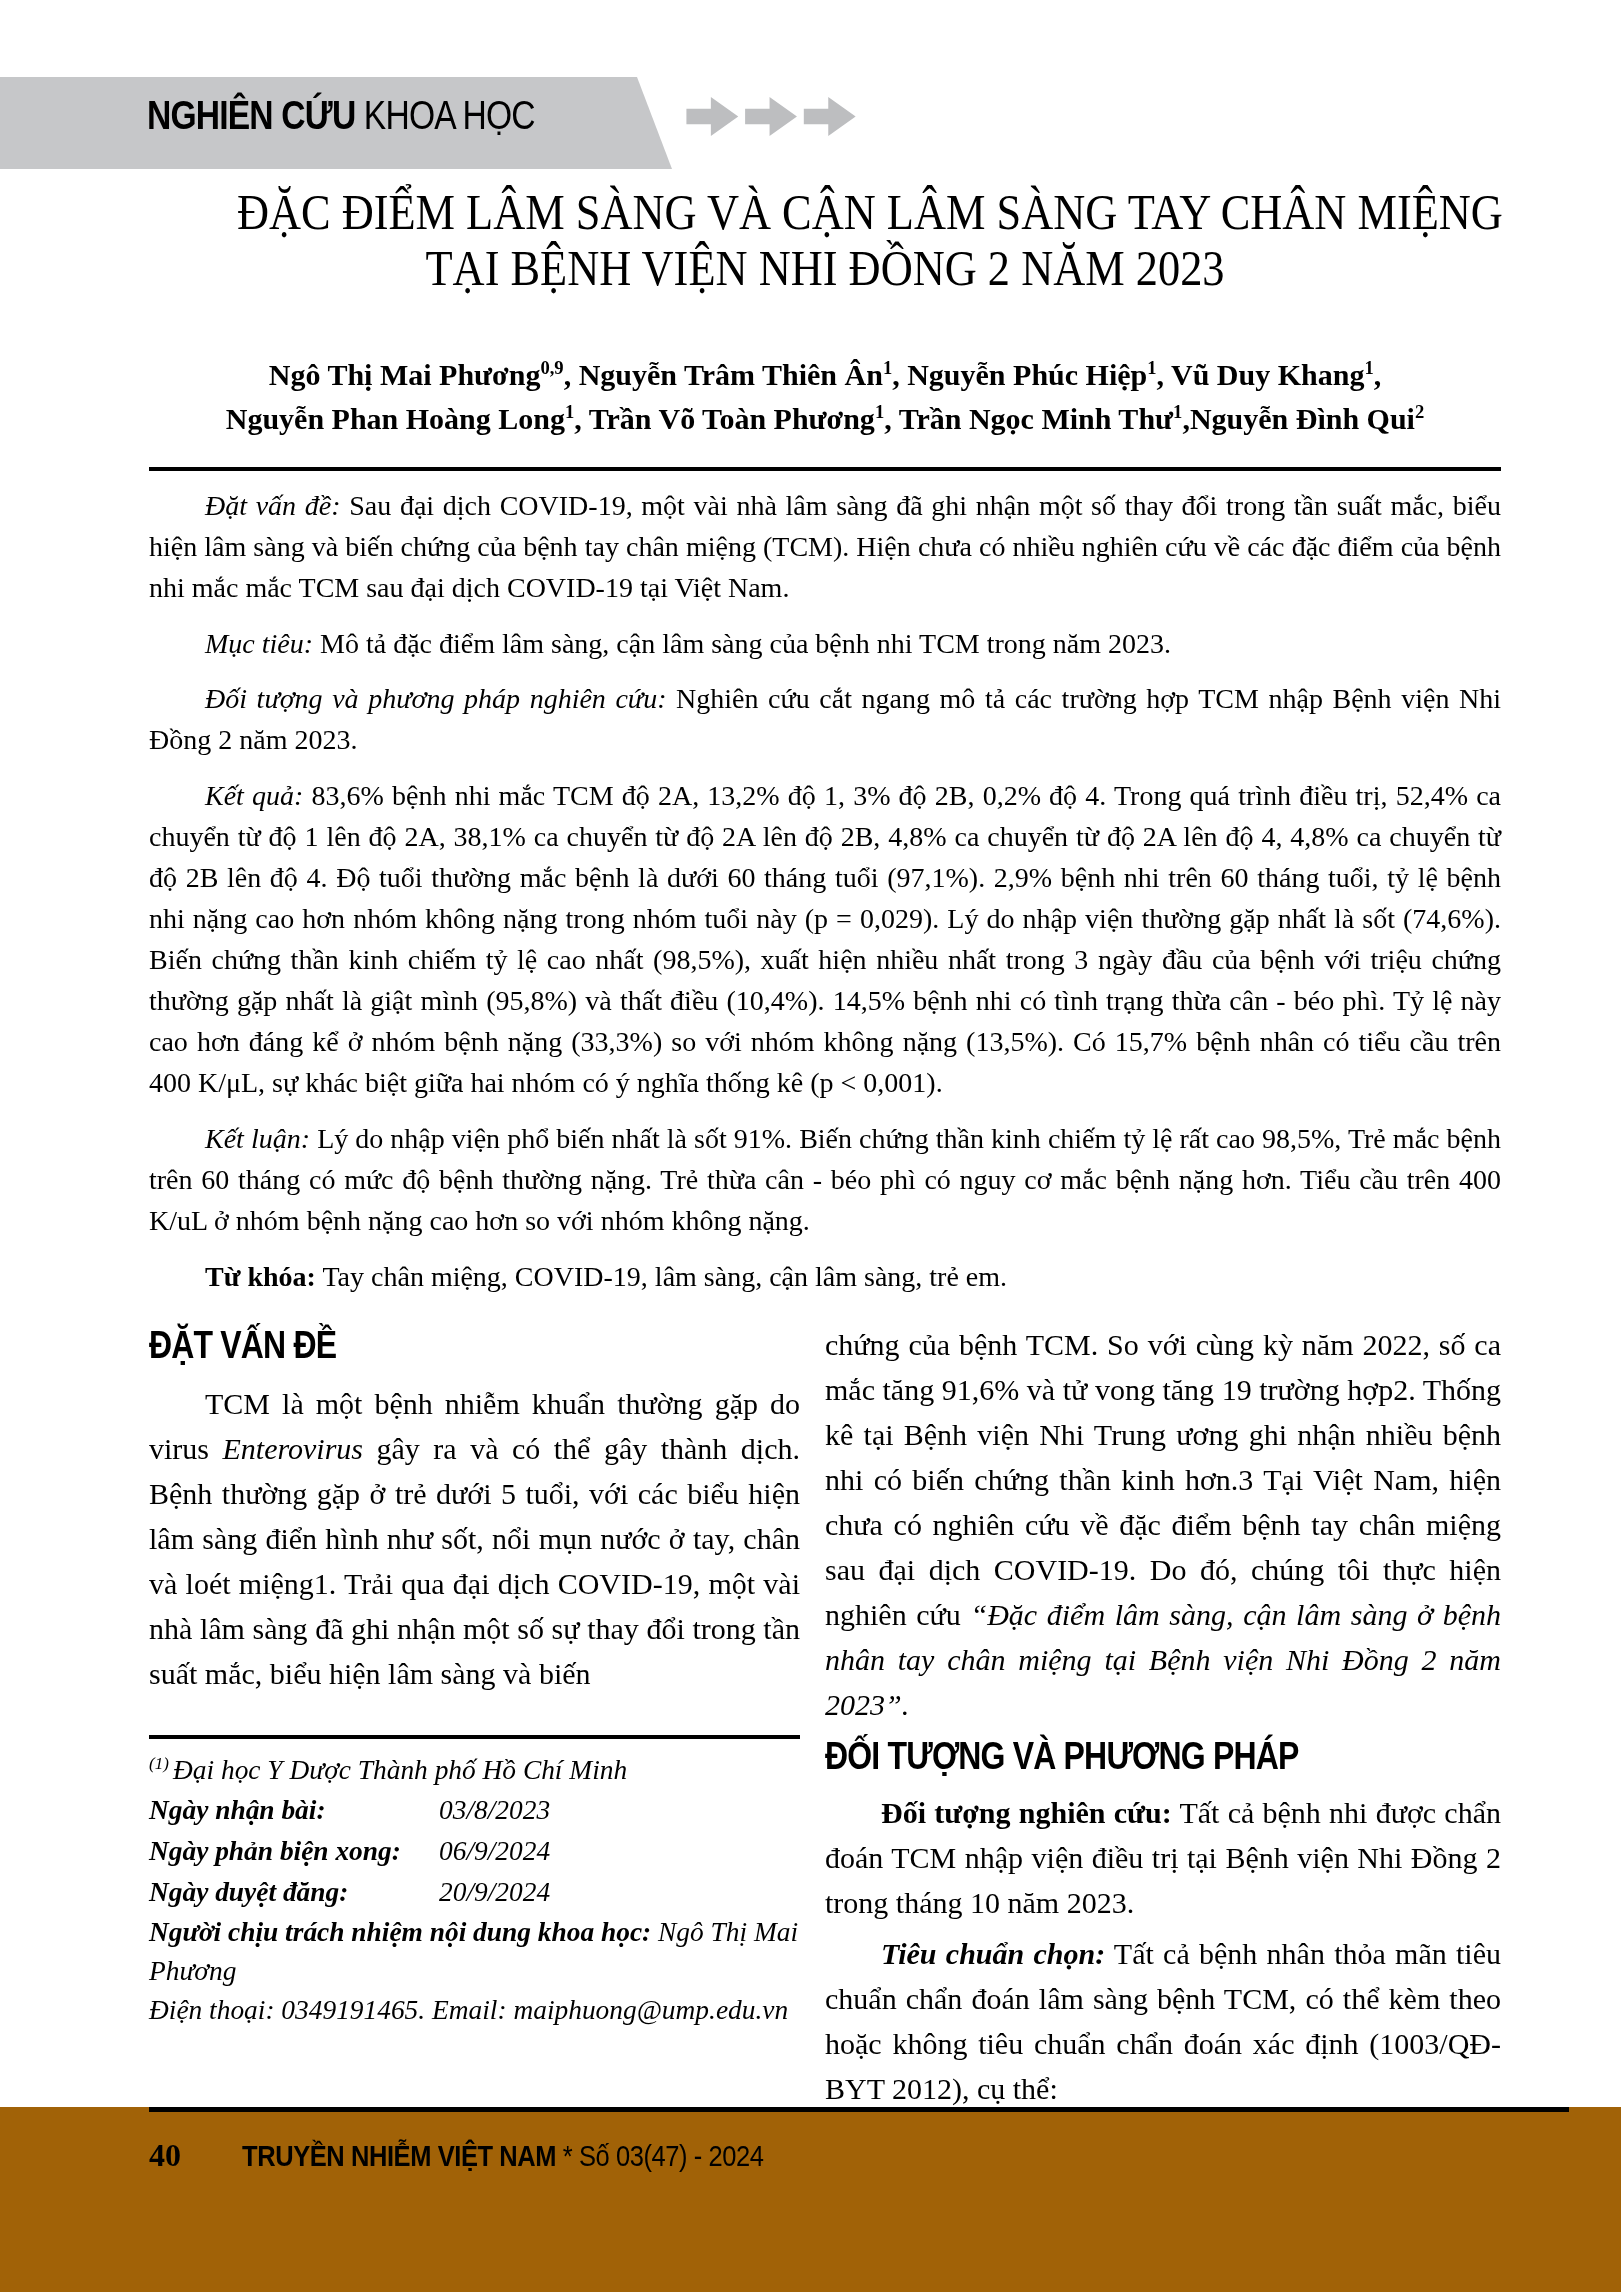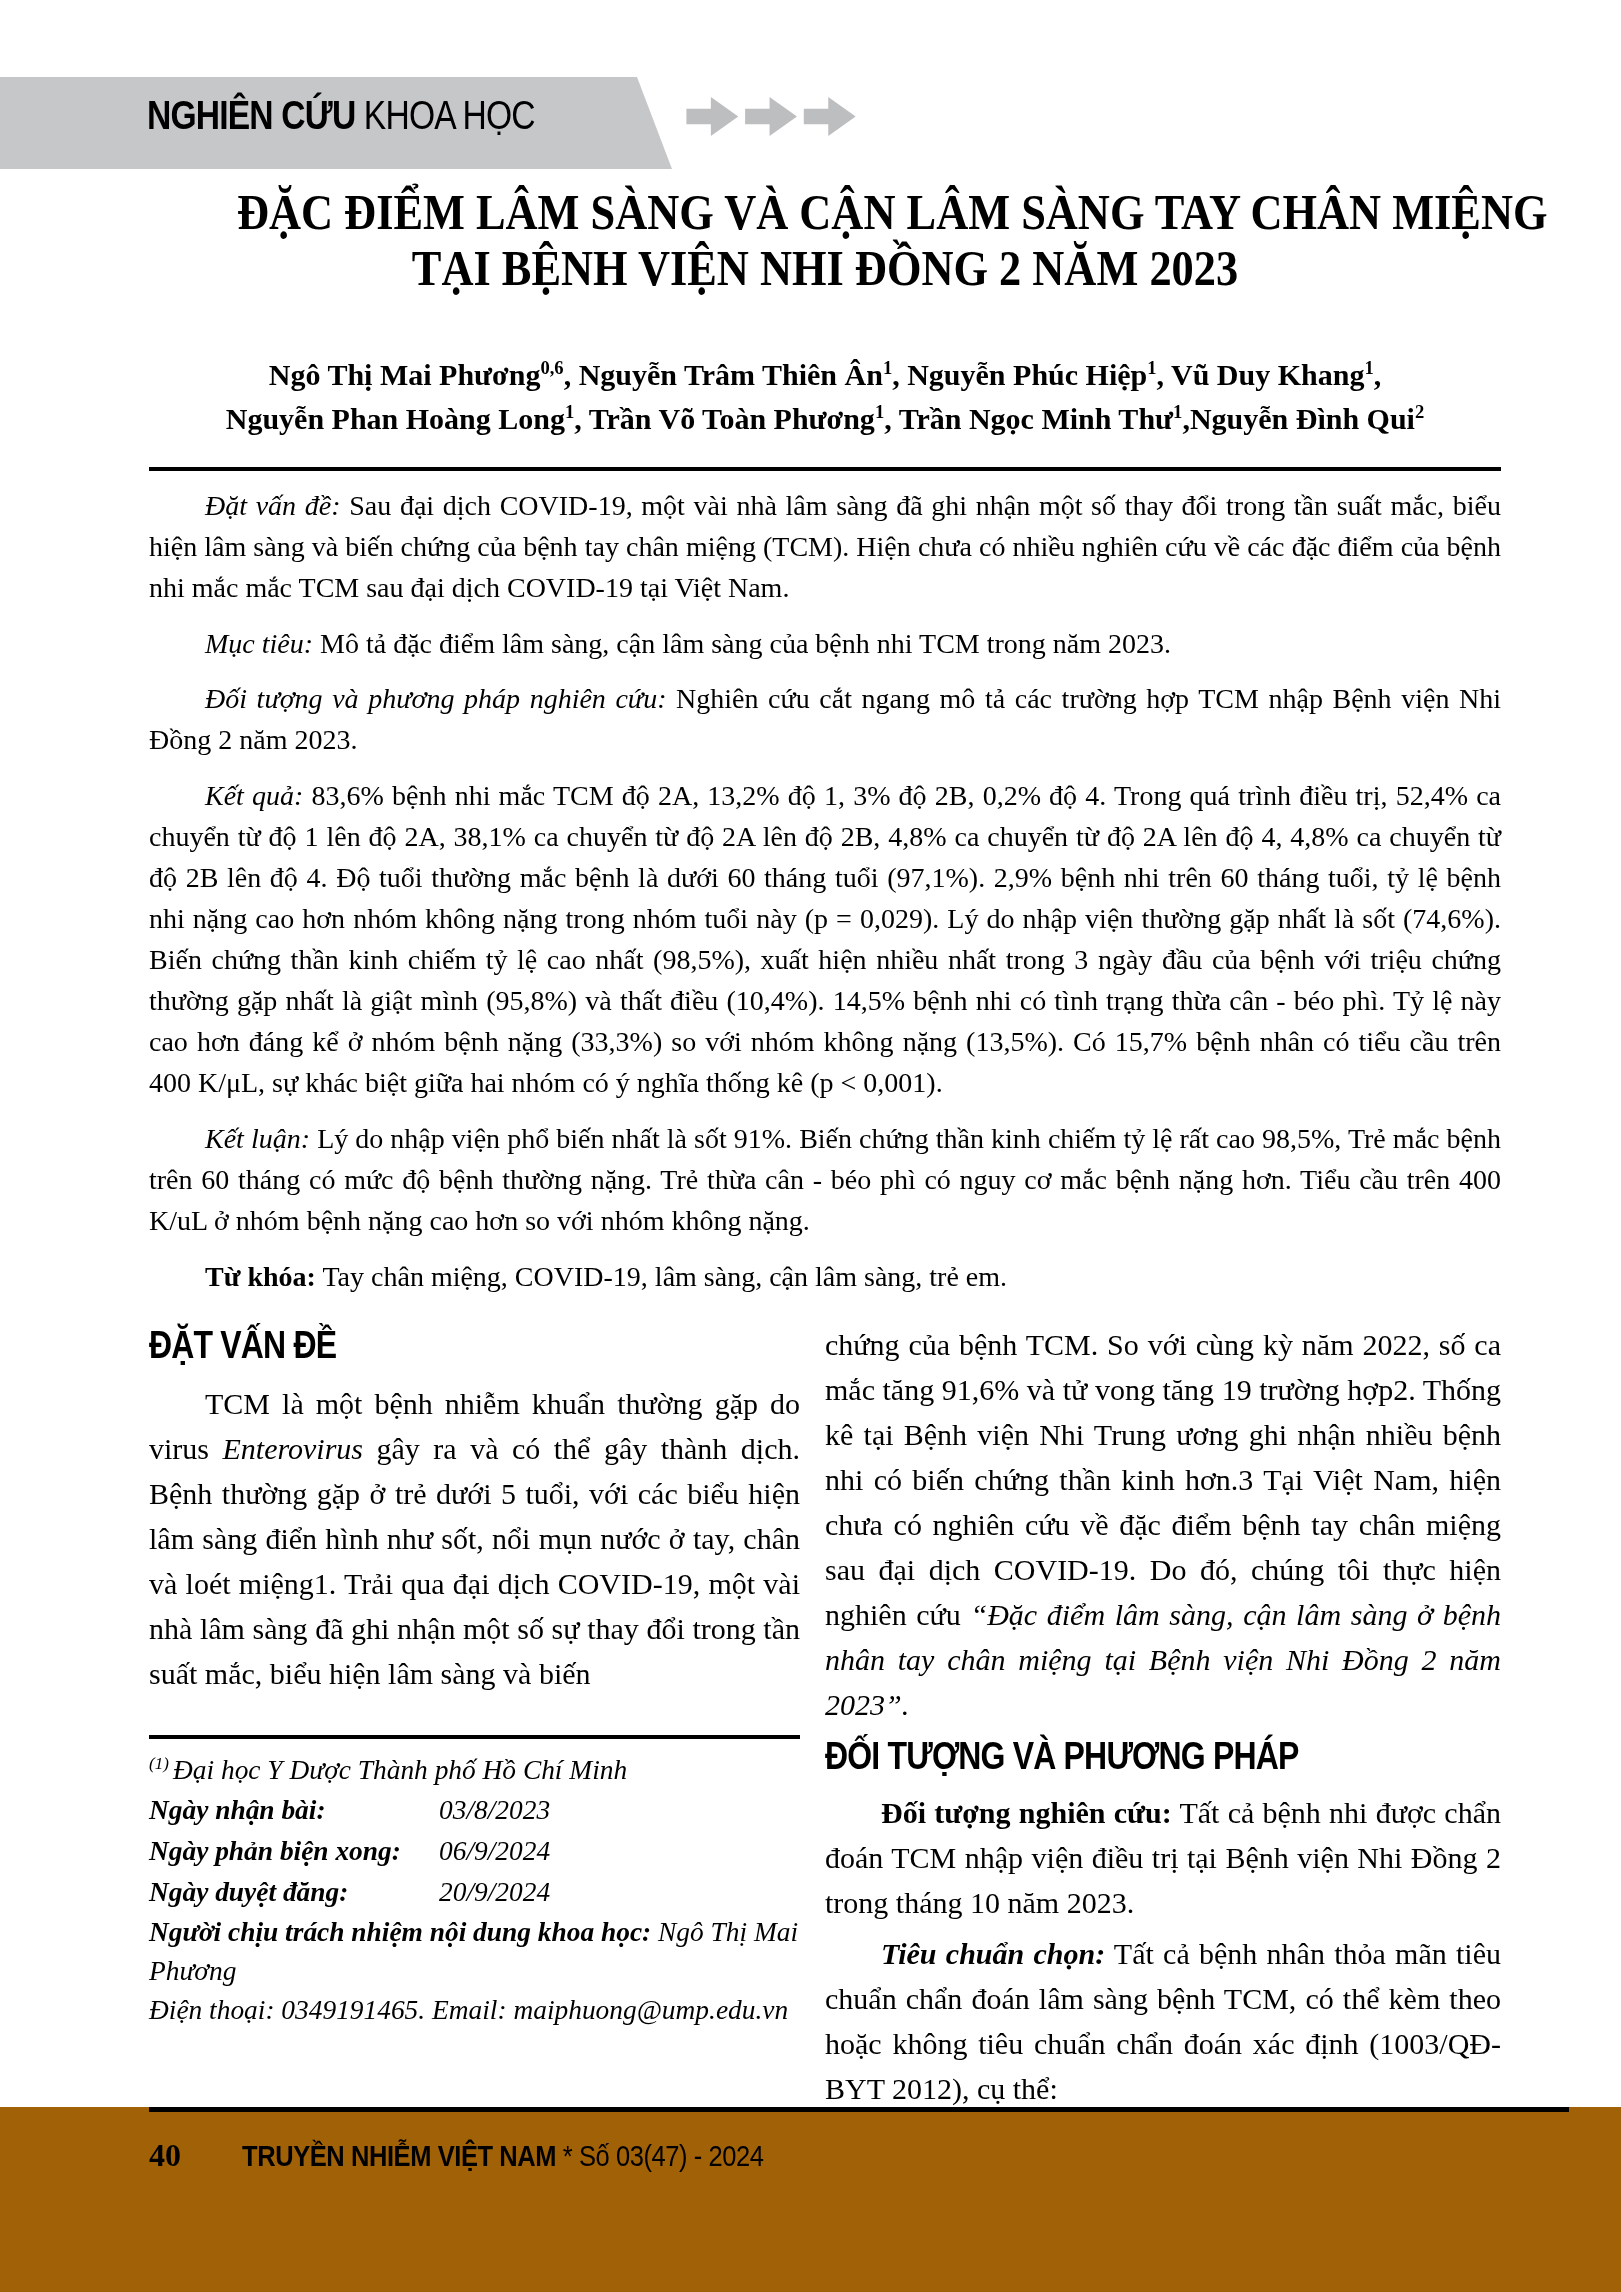--- a/index.html
+++ b/index.html
@@ -28,21 +28,21 @@
     letter-spacing:-1px;
     transform:scaleX(0.82);
     transform-origin:left center;
     white-space:nowrap;
   }
   .cat-text .bold{font-weight:bold;}
   .arrows{position:absolute;top:94px;left:686px;}
   
   .content{padding:184px 120px 0 149px;}
   .title{
-    text-align:center;font-weight:bold;font-size:51px;line-height:56px;
+    text-align:center;font-weight:normal;font-size:51px;line-height:56px;
   }
   .title-line{transform:scaleX(0.87);transform-origin:center;white-space:nowrap;}
   .authors{
     margin-top:57px;text-align:center;font-weight:bold;
     font-size:30px;line-height:44px;
   }
   .rule{margin-top:25.5px;height:4.9px;background:#000;}
   sup{font-size:0.62em;line-height:0;vertical-align:super;}
   .f-i{font-style:italic;}
   .f-b{font-weight:bold;}
@@ -102,21 +102,21 @@
   </svg>
 
   <div class="content">
 
     <h1 class="title" style="margin:0;">
       <div class="title-line">ĐẶC ĐIỂM LÂM SÀNG VÀ CẬN LÂM SÀNG TAY CHÂN MIỆNG</div>
       <div class="title-line">TẠI BỆNH VIỆN NHI ĐỒNG 2 NĂM 2023</div>
     </h1>
 
     <div class="authors">
-      <div><span>Ngô Thị Mai Phương</span><sup>0,6</sup><span>, Nguyễn Trâm Thiên Ân</span><sup>1</sup><span>, Nguyễn Phúc Hiệp</span><sup>1</sup><span>, Vũ Duy Khang</span><sup>1</sup><span>,</span></div>
+      <div><span>Ngô Thị Mai Phương</span><sup>0,9</sup><span>, Nguyễn Trâm Thiên Ân</span><sup>1</sup><span>, Nguyễn Phúc Hiệp</span><sup>1</sup><span>, Vũ Duy Khang</span><sup>1</sup><span>,</span></div>
       <div><span>Nguyễn Phan Hoàng Long</span><sup>1</sup><span>, Trần Võ Toàn Phương</span><sup>1</sup><span>, Trần Ngọc Minh Thư</span><sup>1</sup><span>,Nguyễn Đình Qui</span><sup>2</sup></div>
     </div>
 
     <div class="rule"></div>
 
     <div class="abstract">
       <p><span class="f-i">Đặt vấn đề:</span><span> Sau đại dịch COVID-19, một vài nhà lâm sàng đã ghi nhận một số thay đổi trong tần suất mắc, biểu hiện lâm sàng và biến chứng của bệnh tay chân miệng (TCM). Hiện chưa có nhiều nghiên cứu về các đặc điểm của bệnh nhi mắc mắc TCM sau đại dịch COVID-19 tại Việt Nam.</span></p>
       <p><span class="f-i">Mục tiêu:</span><span> Mô tả đặc điểm lâm sàng, cận lâm sàng của bệnh nhi TCM trong năm 2023.</span></p>
       <p><span class="f-i">Đối tượng và phương pháp nghiên cứu:</span><span> Nghiên cứu cắt ngang mô tả các trường hợp TCM nhập Bệnh viện Nhi Đồng 2 năm 2023.</span></p>
       <p><span class="f-i">Kết quả:</span><span> 83,6% bệnh nhi mắc TCM độ 2A, 13,2% độ 1, 3% độ 2B, 0,2% độ 4. Trong quá trình điều trị, 52,4% ca chuyển từ độ 1 lên độ 2A, 38,1% ca chuyển từ độ 2A lên độ 2B, 4,8% ca chuyển từ độ 2A lên độ 4, 4,8% ca chuyển từ độ 2B lên độ 4. Độ tuổi thường mắc bệnh là dưới 60 tháng tuổi (97,1%). 2,9% bệnh nhi trên 60 tháng tuổi, tỷ lệ bệnh nhi nặng cao hơn nhóm không nặng trong nhóm tuổi này (p = 0,029). Lý do nhập viện thường gặp nhất là sốt (74,6%). Biến chứng thần kinh chiếm tỷ lệ cao nhất (98,5%), xuất hiện nhiều nhất trong 3 ngày đầu của bệnh với triệu chứng thường gặp nhất là giật mình (95,8%) và thất điều (10,4%). 14,5% bệnh nhi có tình trạng thừa cân - béo phì. Tỷ lệ này cao hơn đáng kể ở nhóm bệnh nặng (33,3%) so với nhóm không nặng (13,5%). Có 15,7% bệnh nhân có tiểu cầu trên 400 K/μL, sự khác biệt giữa hai nhóm có ý nghĩa thống kê (p &lt; 0,001).</span></p>

